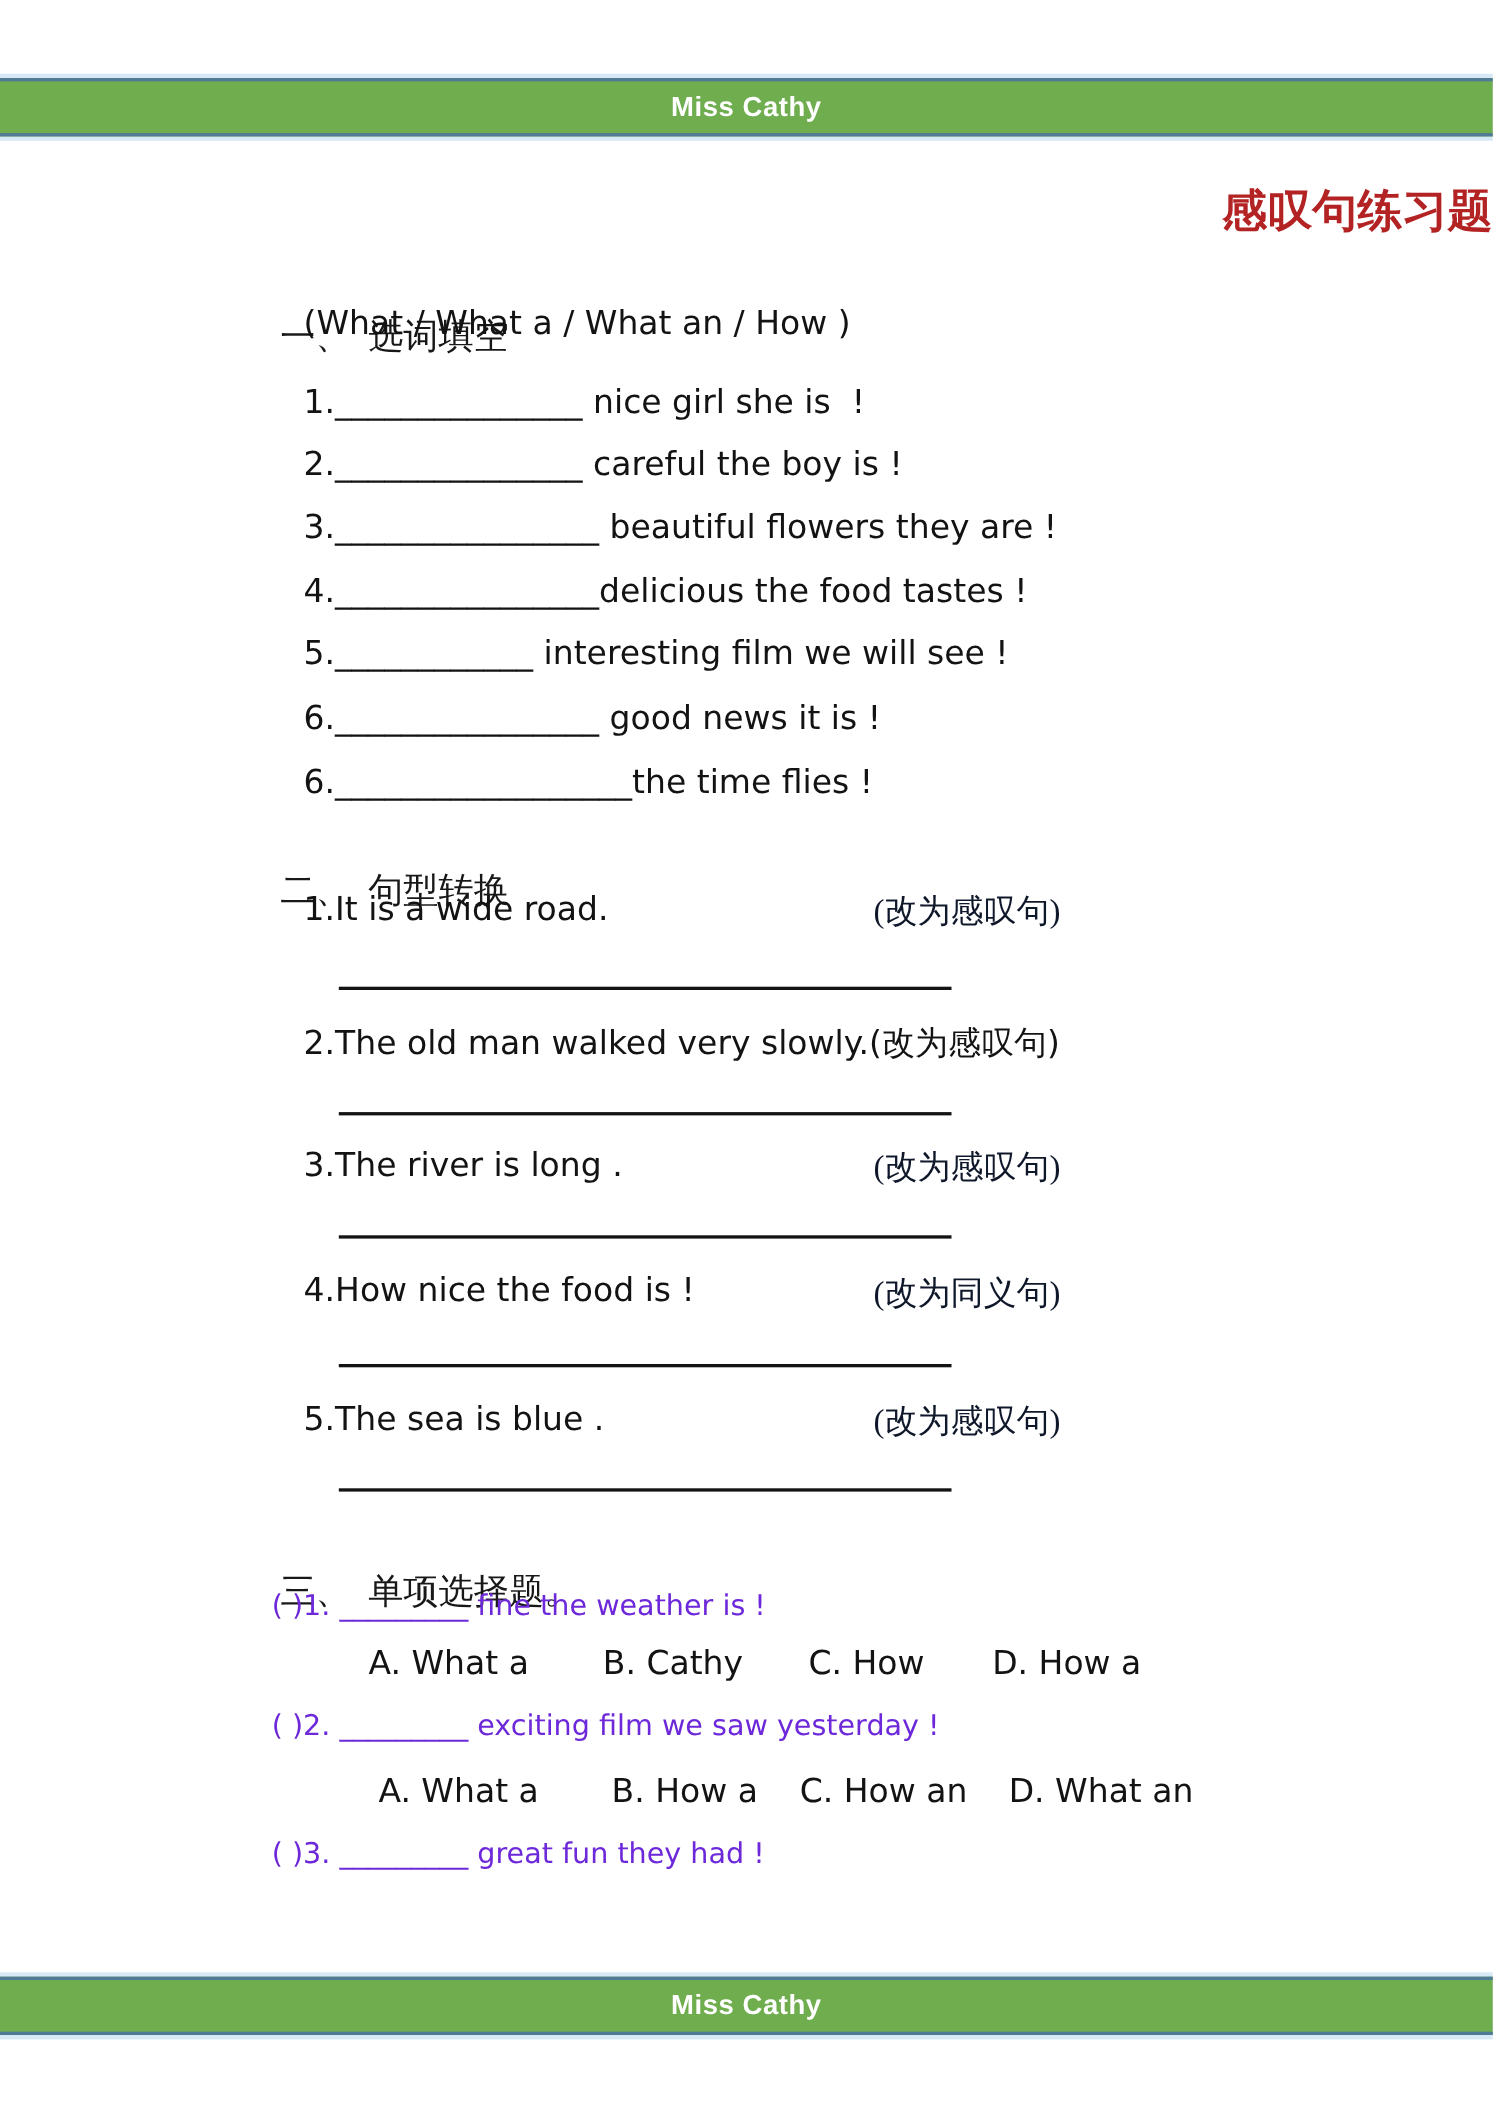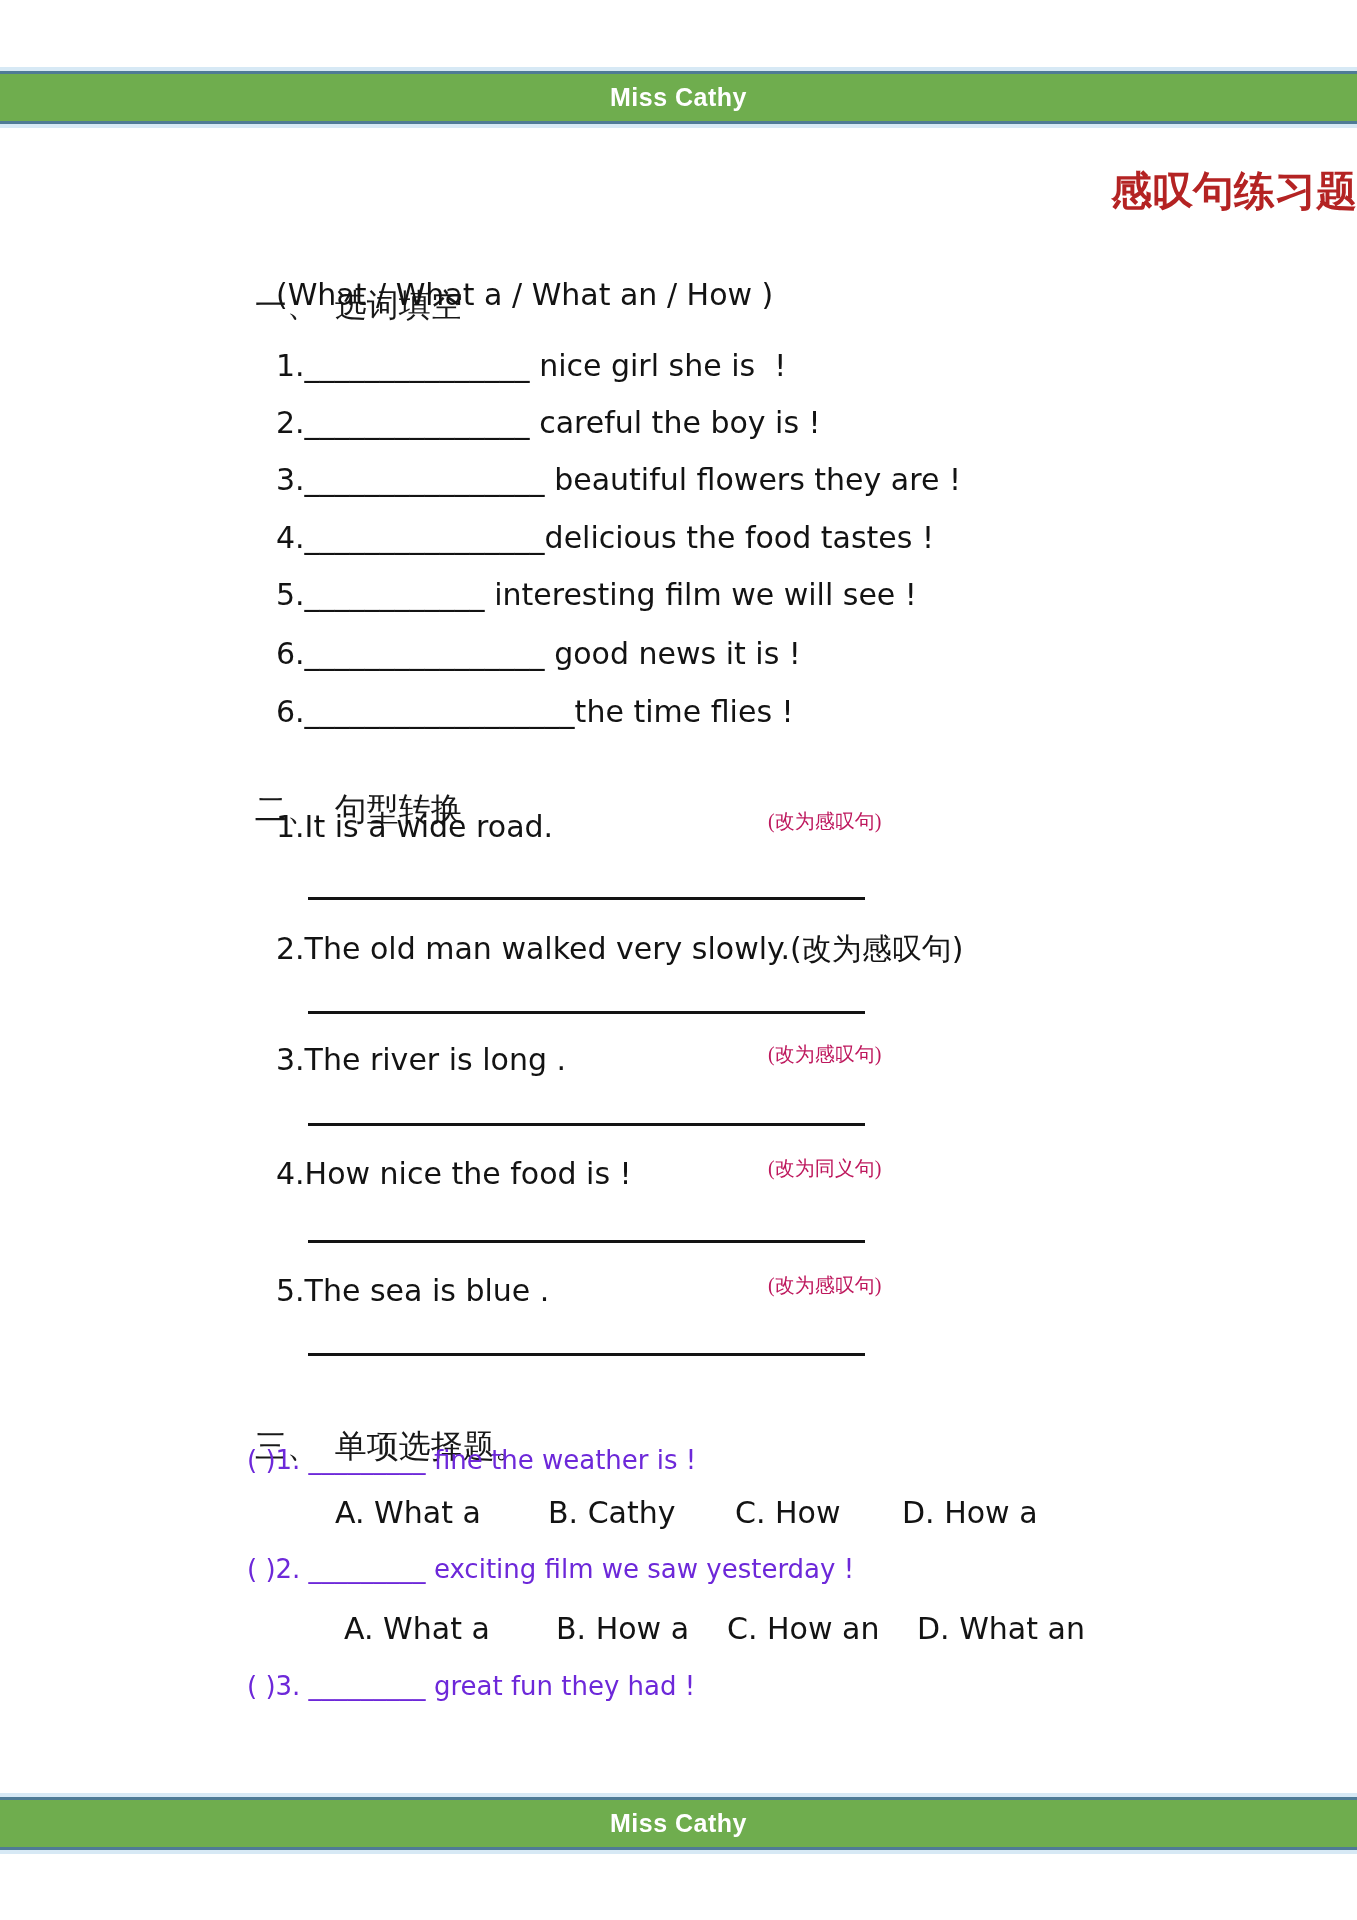--- a/index.html
+++ b/index.html
@@ -28,21 +28,21 @@
 
   .title{
     position:absolute;top:164px;left:0;width:1357px;text-align:right;
     color:#b42323;font-weight:bold;font-size:41px;white-space:pre;
   }
 
   .sec-h{position:absolute;left:214px;font-size:32px;color:#181818;white-space:pre;}
   .sec-h .hnum{margin-right:16px;}
 
   .line{position:absolute;left:276px;font-size:30px;color:#131313;white-space:pre;line-height:1.25;}
-  .note{position:absolute;left:768px;font-size:20px;color:#be185d;white-space:pre;}
+  .note{position:absolute;left:794px;font-size:30px;color:#0f172a;white-space:pre;}
   .ansline{position:absolute;left:308px;width:557px;height:0;border-bottom:3px solid #131313;}
   .q{position:absolute;left:247px;font-size:26px;color:#6d28d9;white-space:pre;}
   .opt{position:absolute;font-size:30px;color:#131313;white-space:pre;}
 </style>
 </head>
 <body>
 
 <div class="page">
 
   <div class="bar hdr">

